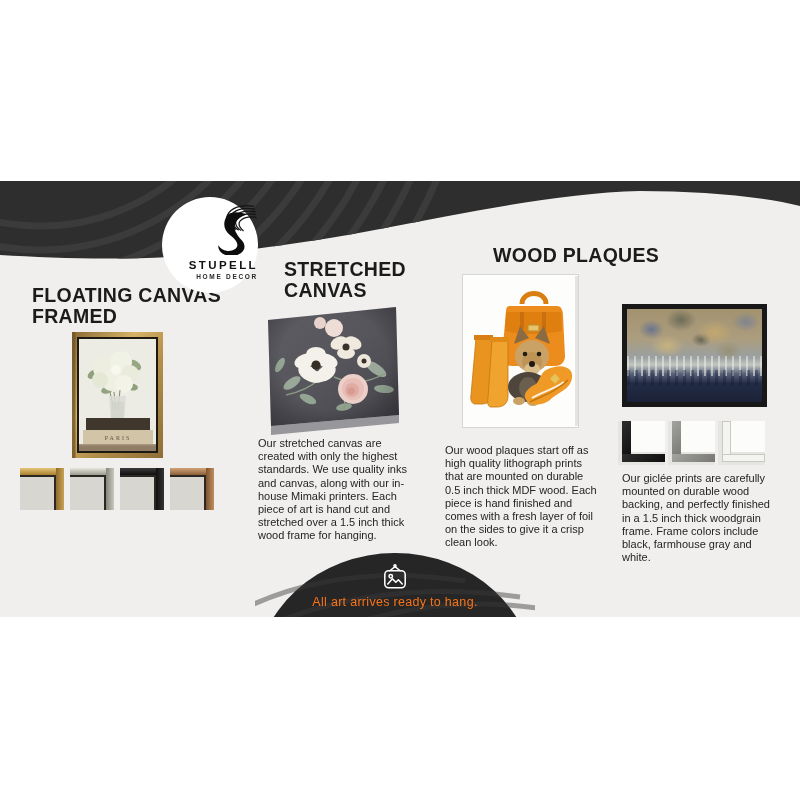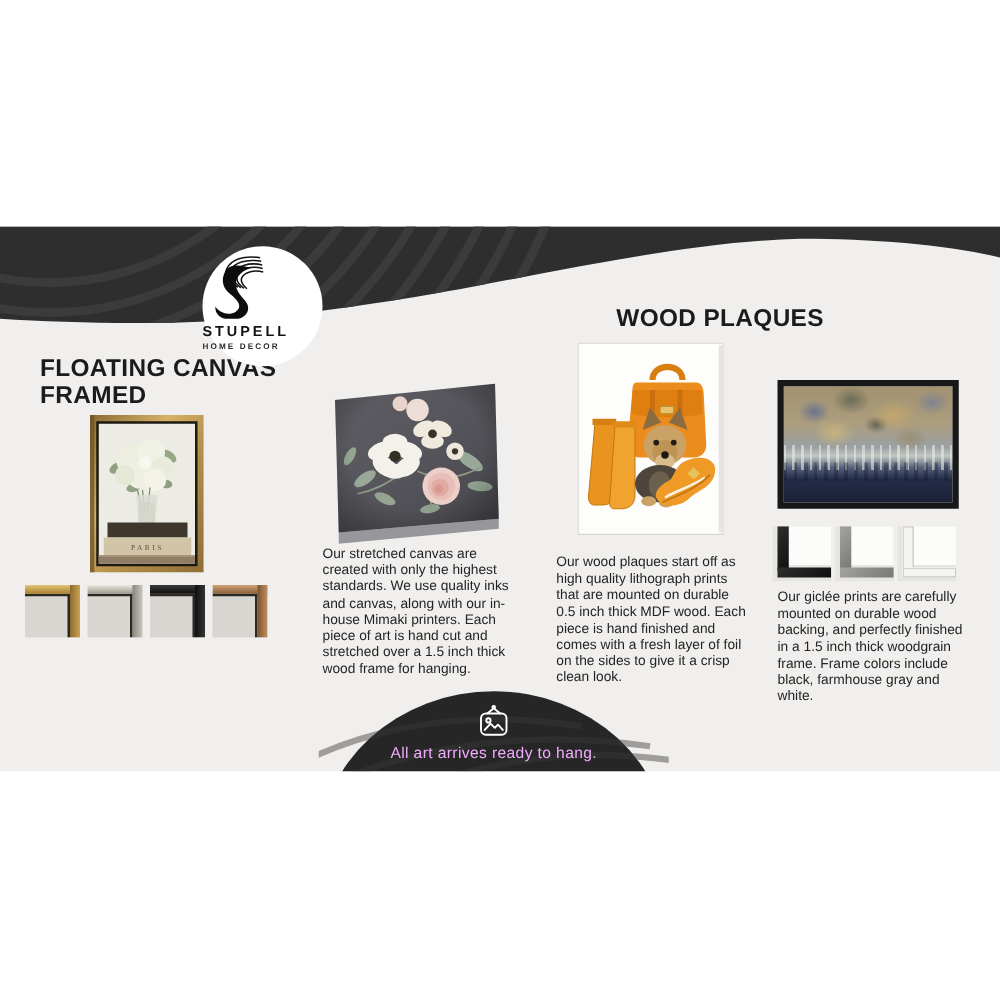--- a/index.html
+++ b/index.html
@@ -2,21 +2,21 @@
 <html><head>
 <meta charset="utf-8">
 <style>
   html,body{margin:0;padding:0;background:#fff;}
   .page{position:relative;width:800px;height:800px;background:#ffffff;overflow:hidden;
         font-family:"Liberation Sans",sans-serif;color:#1e1e1e;}
   .gray-section{position:absolute;left:0;top:181px;width:800px;height:436px;background:#f0efed;overflow:hidden;}
   .band-svg{position:absolute;left:0;top:0;display:block;}
   
   .logo-circle{position:absolute;left:162px;top:16px;width:96px;height:96px;border-radius:50%;
-               background:#ffffff;text-align:left;z-index:5;}
+               background:#ffffff;text-align:right;z-index:5;}
   .logo-name{font-size:11.5px;font-weight:bold;letter-spacing:2.4px;color:#121212;margin-top:0px;}
   .logo-tagline{font-size:6.5px;font-weight:bold;letter-spacing:1.7px;color:#2a2a2a;margin-top:2px;}
   
   .col-title{position:absolute;font-weight:800;font-size:19.5px;line-height:20.5px;letter-spacing:.3px;
              color:#1b1b1b;white-space:nowrap;}
   .para{position:absolute;font-size:11px;line-height:13.2px;color:#242424;}
   
   .swatch-row{position:absolute;display:flex;gap:6px;}
   .fl-swatch{position:relative;width:44px;height:42px;background:#d7d6d1;overflow:hidden;}
   .fl-swatch .top-bar{position:absolute;left:0;top:0;width:44px;height:7px;}
@@ -50,21 +50,21 @@
       radial-gradient(20px 14px at 75% 45%, rgba(150,140,110,.8), transparent 70%),
       radial-gradient(14px 10px at 55% 33%, rgba(56,62,56,.6), transparent 70%),
       linear-gradient(180deg,#a29270 0%,#ac9d7e 32%,#9aa0a2 52%,#c2c7c2 60%,#55607a 70%,#232c47 80%,#1b2236 100%);}
   .giclee-drips{position:absolute;left:0;top:50%;width:100%;height:22%;
       background:repeating-linear-gradient(90deg, rgba(240,238,230,.55) 0 2px, rgba(240,238,230,0) 2px 7px);}
   .giclee-drips2{position:absolute;left:0;top:66%;width:100%;height:16%;opacity:.55;
       background:repeating-linear-gradient(90deg, rgba(18,24,42,.6) 0 3px, rgba(18,24,42,0) 3px 8px);}
   
   .dome{position:absolute;left:255px;top:372px;width:280px;height:256px;border-radius:50%;
         background:#262626;text-align:center;}
-  .dome-text{position:absolute;top:42px;width:100%;text-align:center;color:#f0abfc;
+  .dome-text{position:absolute;top:42px;width:100%;text-align:center;color:#f97316;
              font-size:12.5px;letter-spacing:.3px;}
   .dome-icon{position:absolute;left:123px;top:10px;}
 </style>
 </head>
 <body>
 
 <div class="page">
 
   <div class="gray-section">
 
@@ -172,20 +172,24 @@
       </div>
       <div class="fl-swatch fl-walnut">
         <div class="gap-h"></div>
           <div class="gap-v"></div>
         <div class="top-bar"></div>
           <div class="right-bar"></div>
       </div>
     </div>
 
 
+    <div class="col-title" style="left:284px;top:78px;">
+      <div>STRETCHED</div>
+      <div>CANVAS</div>
+    </div>
 
     <svg style="position:absolute;left:256px;top:120px;" width="150" height="136" viewBox="0 0 150 136">
       <defs>
         <linearGradient id="slate" x1="0" y1="0" x2="1" y2="1">
           <stop offset="0" stop-color="#5d5d63"></stop>
             <stop offset=".5" stop-color="#55555b"></stop>
             <stop offset="1" stop-color="#44444a"></stop>
         </linearGradient>
         <clipPath id="frontClip">
             <polygon points="12,19 140,6 143,114 15,125"></polygon>

